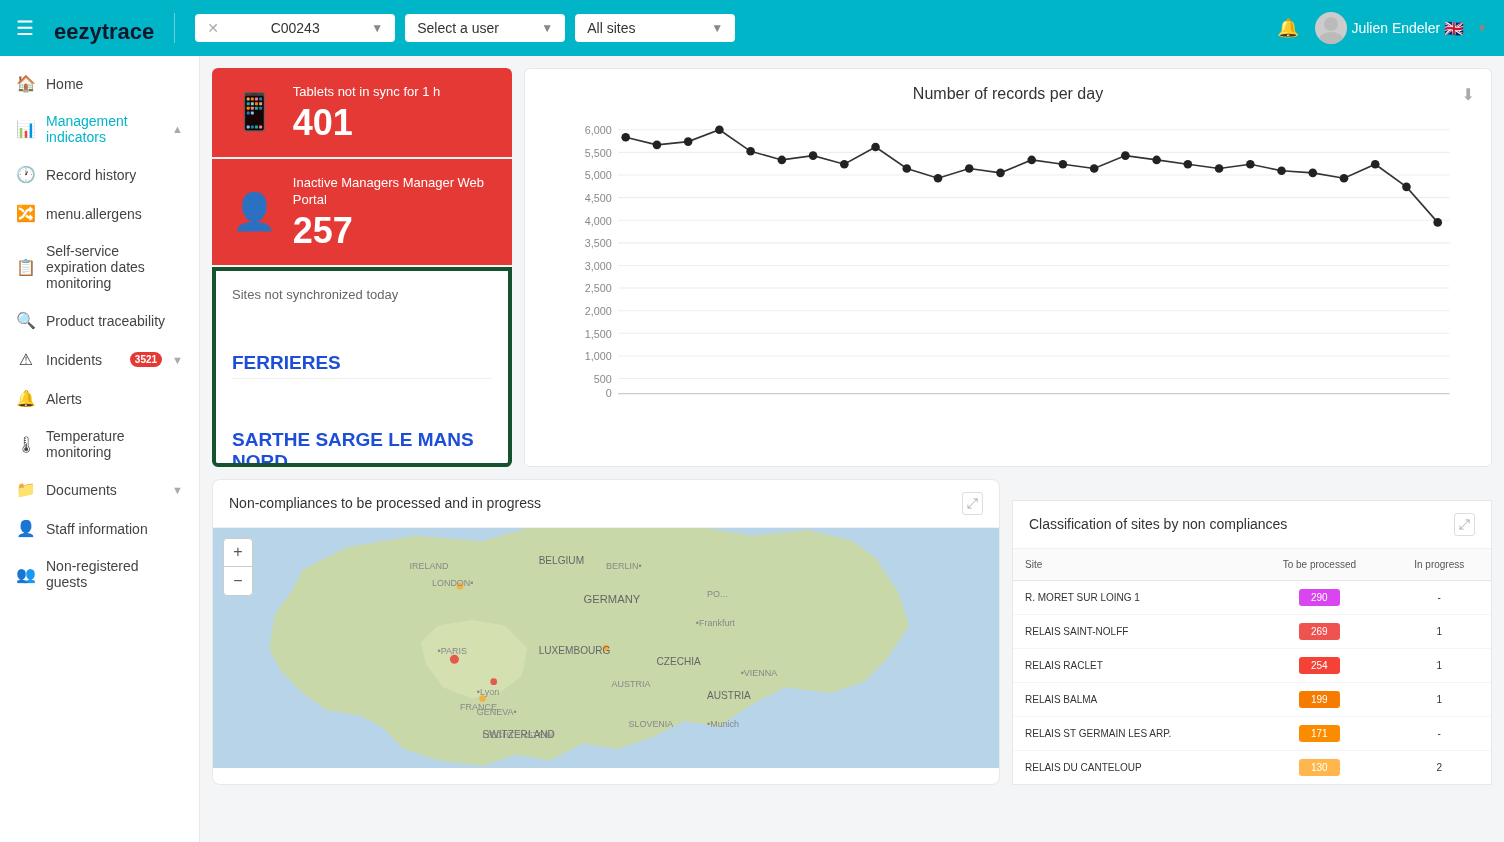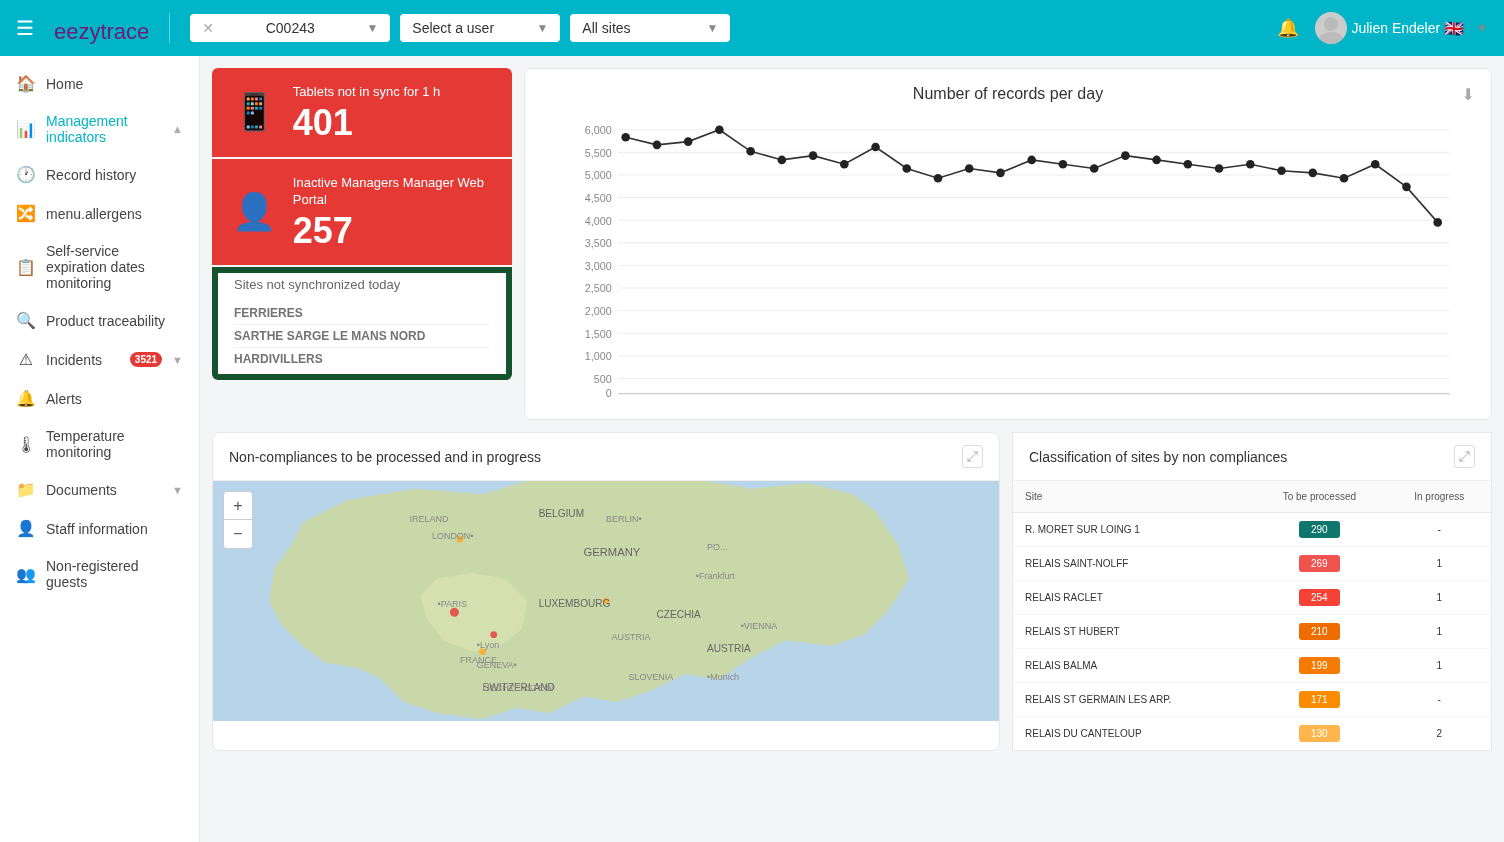--- a/index.html
+++ b/index.html
@@ -11,21 +11,21 @@
       background: #00b5c8;
       display: flex;
       align-items: center;
       padding: 0 16px;
       gap: 12px;
       position: fixed;
       top: 0; left: 0; right: 0;
       z-index: 100;
     }
     .hamburger-icon { color: white; font-size: 20px; cursor: pointer; }
-    .brand-logo { color: #701a75; font-size: 22px; font-weight: normal; margin-left: 8px; margin-top: 7px; }
+    .brand-logo { color: #0f172a; font-size: 22px; font-weight: bold; margin-left: 8px; margin-top: 7px; }
     .header-divider { width: 1px; height: 30px; background: rgba(255,255,255,0.4); margin: 0 8px; }
     .header-dropdowns { display: flex; gap: 10px; flex: 1; }
     .header-dropdown {
       display: flex; align-items: center; justify-content: space-between;
       background: white; border-radius: 4px; padding: 6px 12px;
       min-width: 160px; cursor: pointer; font-size: 14px; color: #333;
     }
     .header-dropdown.selected { min-width: 200px; }
     .dropdown-x { color: #aaa; margin-right: 8px; cursor: pointer; }
     .dropdown-arrow { color: #888; font-size: 12px; margin-left: 8px; }
@@ -83,28 +83,28 @@
     }
     .red-card:first-child { border-radius: 6px 6px 0 0; }
     .red-card-icon { font-size: 36px; opacity: 0.9; }
     .red-card-content { flex: 1; }
     .red-card-title { font-size: 13px; font-weight: 400; line-height: 1.3; }
     .red-card-value { font-size: 36px; font-weight: bold; line-height: 1; margin-top: 4px; }
 
     
     .sites-card {
       background: white;
-      border: 6px solid #14532d;
+      border: 4px solid #14532d;
       border-radius: 0 0 6px 6px;
-      padding: 4px 16px;
+      padding: 16px 16px;
       max-height: 200px;
       overflow-y: auto;
     }
     .sites-card-title { font-size: 13px; color: #666; margin-bottom: 10px; }
-    .site-item { font-size: 12px; font-weight: bold; color: #737373; padding: 4px 0; border-bottom: 1px solid #f0f0f0; }
+    .site-item { font-size: 19px; font-weight: bold; color: #1d4ed8; padding: 4px 0; border-bottom: 1px solid #f0f0f0; margin-top: 46px; }
     .site-item:last-child { border-bottom: none; }
 
     
     .chart-panel {
       flex: 1;
       background: white;
       border-radius: 6px;
       border: 1px solid #e8e8e8;
       padding: 16px;
       position: relative;
@@ -156,20 +156,21 @@
     
     .map-svg { width: 100%; height: 100%; }
 
     
     .table-panel {
       width: 480px; min-width: 480px;
       background: white;
       border-radius: 0;
       border: 1px solid #e8e8e8;
       overflow: hidden;
+      margin-top: 21px;
     }
     .data-table { width: 100%; border-collapse: collapse; font-size: 10px; }
     .data-table th {
       background: #fafafa;
       padding: 10px 12px;
       text-align: left;
       color: #555;
       font-weight: 500;
       border-bottom: 1px solid #e8e8e8;
     }
@@ -554,36 +555,31 @@
           <thead>
             <tr>
               <th>Site</th>
               <th>To be processed</th>
               <th>In progress</th>
             </tr>
           </thead>
           <tbody id="classification-tbody">
           <tr>
                 <td>R. MORET SUR LOING 1</td>
-                <td><span class="cell-value" style="background: #0f766e;">290</span></td>
+                <td><span class="cell-value" style="background: #d946ef;">290</span></td>
                 <td>-</td>
               </tr>
               <tr>
                 <td>RELAIS SAINT-NOLFF</td>
                 <td><span class="cell-value" style="background: rgb(239, 83, 80);">269</span></td>
                 <td>1</td>
               </tr>
               <tr>
                 <td>RELAIS RACLET</td>
                 <td><span class="cell-value" style="background: rgb(244, 67, 54);">254</span></td>
-                <td>1</td>
-              </tr>
-              <tr>
-                <td>RELAIS ST HUBERT</td>
-                <td><span class="cell-value" style="background: rgb(239, 108, 0);">210</span></td>
                 <td>1</td>
               </tr>
               <tr>
                 <td>RELAIS BALMA</td>
                 <td><span class="cell-value" style="background: rgb(245, 124, 0);">199</span></td>
                 <td>1</td>
               </tr>
               <tr>
                 <td>RELAIS ST GERMAIN LES ARP.</td>
                 <td><span class="cell-value" style="background: rgb(251, 140, 0);">171</span></td>

